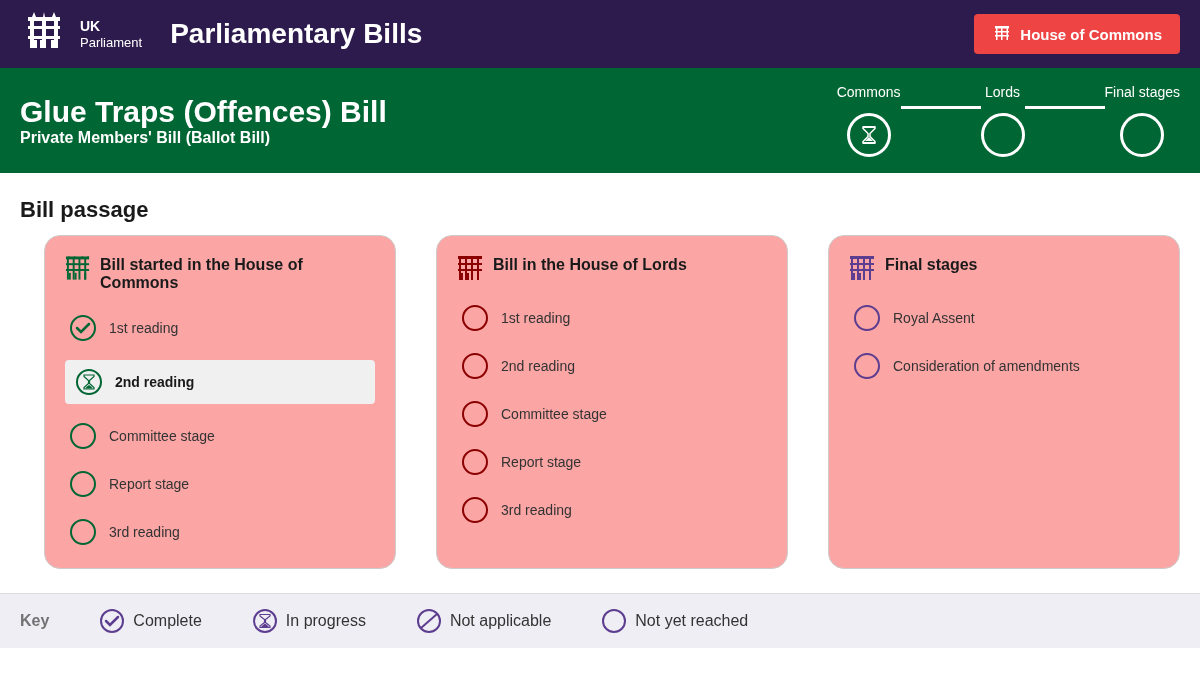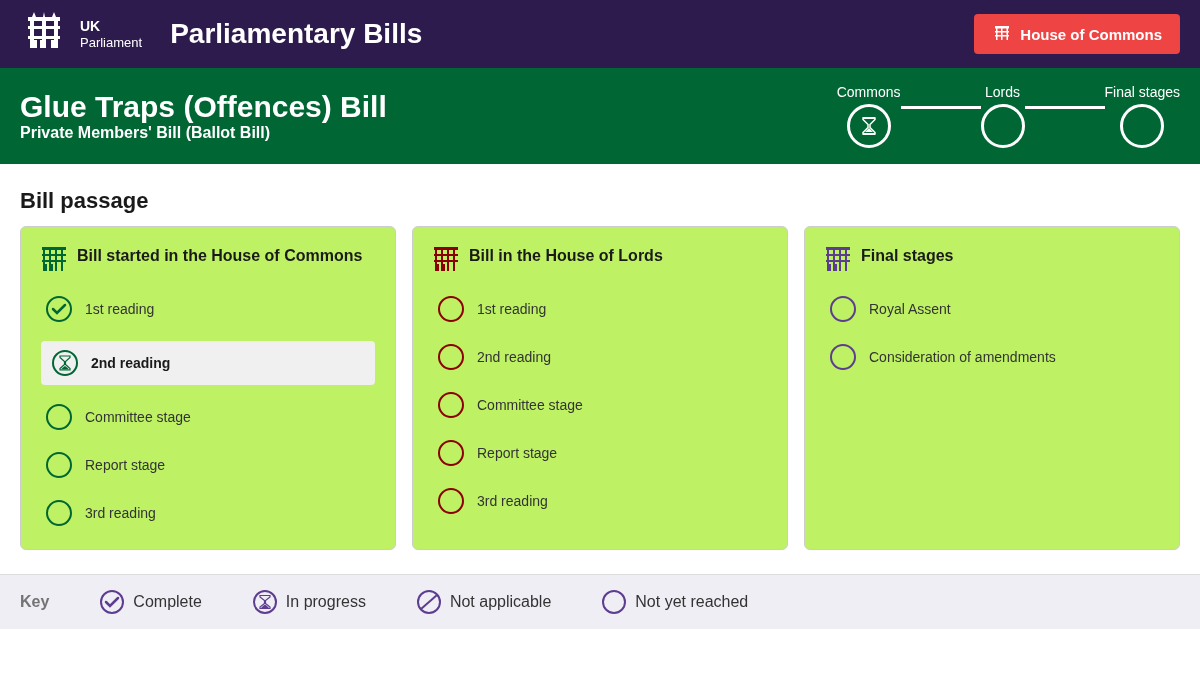--- a/index.html
+++ b/index.html
@@ -73,21 +73,21 @@
     .stage-progress {
       display: flex;
       align-items: center;
       gap: 0;
       position: relative;
     }
     .stage-item {
       display: flex;
       flex-direction: column;
       align-items: center;
-      gap: 4px;
+      gap: 13px;
       text-align: center;
     }
     .stage-label {
       color: #fff;
       font-size: 14px;
       white-space: nowrap;
     }
     .stage-circle {
       width: 44px;
       height: 44px;
@@ -123,23 +123,24 @@
     }
 
     
     .cards-row {
       display: flex;
       gap: 16px;
     }
     .card {
       flex: 1;
       border: 1px solid #ccc;
-      border-radius: 6px;
+      border-radius: 16px;
       padding: 20px;
-      background: #bef264;
+      background: #fca5a5;
+      margin-left: 24px;
     }
     .card-header {
       display: flex;
       align-items: flex-start;
       gap: 10px;
       margin-bottom: 20px;
     }
     .card-title {
       font-size: 16px;
       font-weight: bold;

